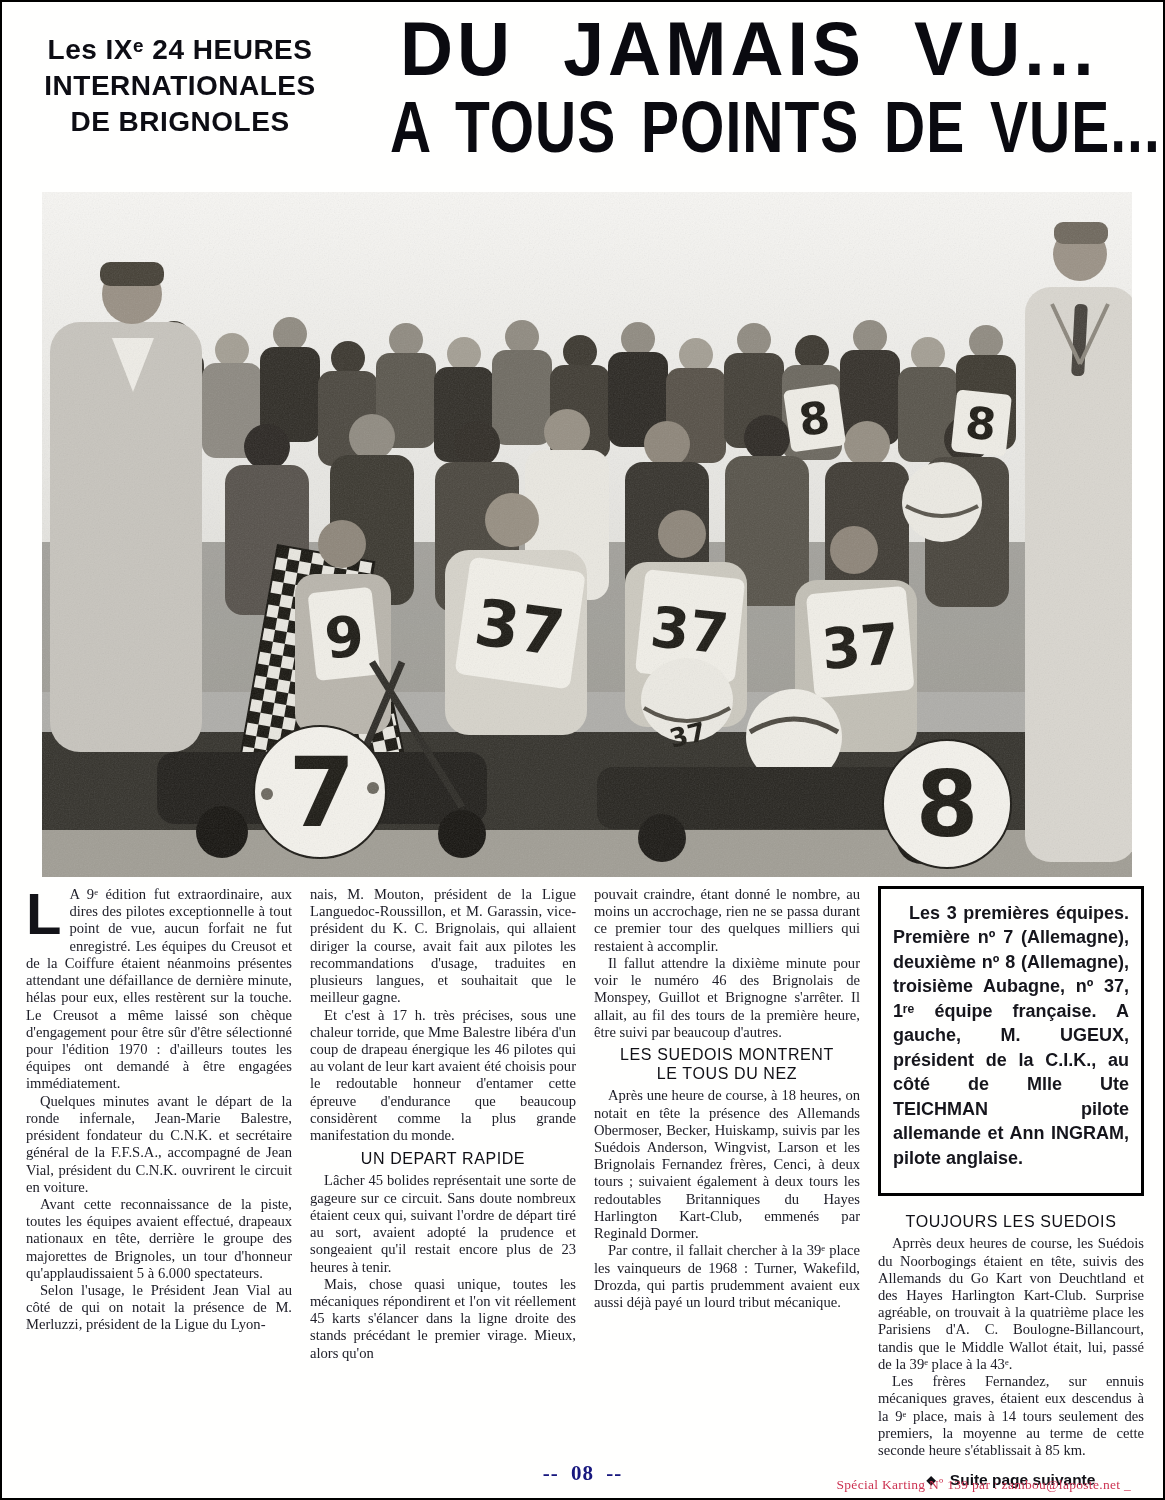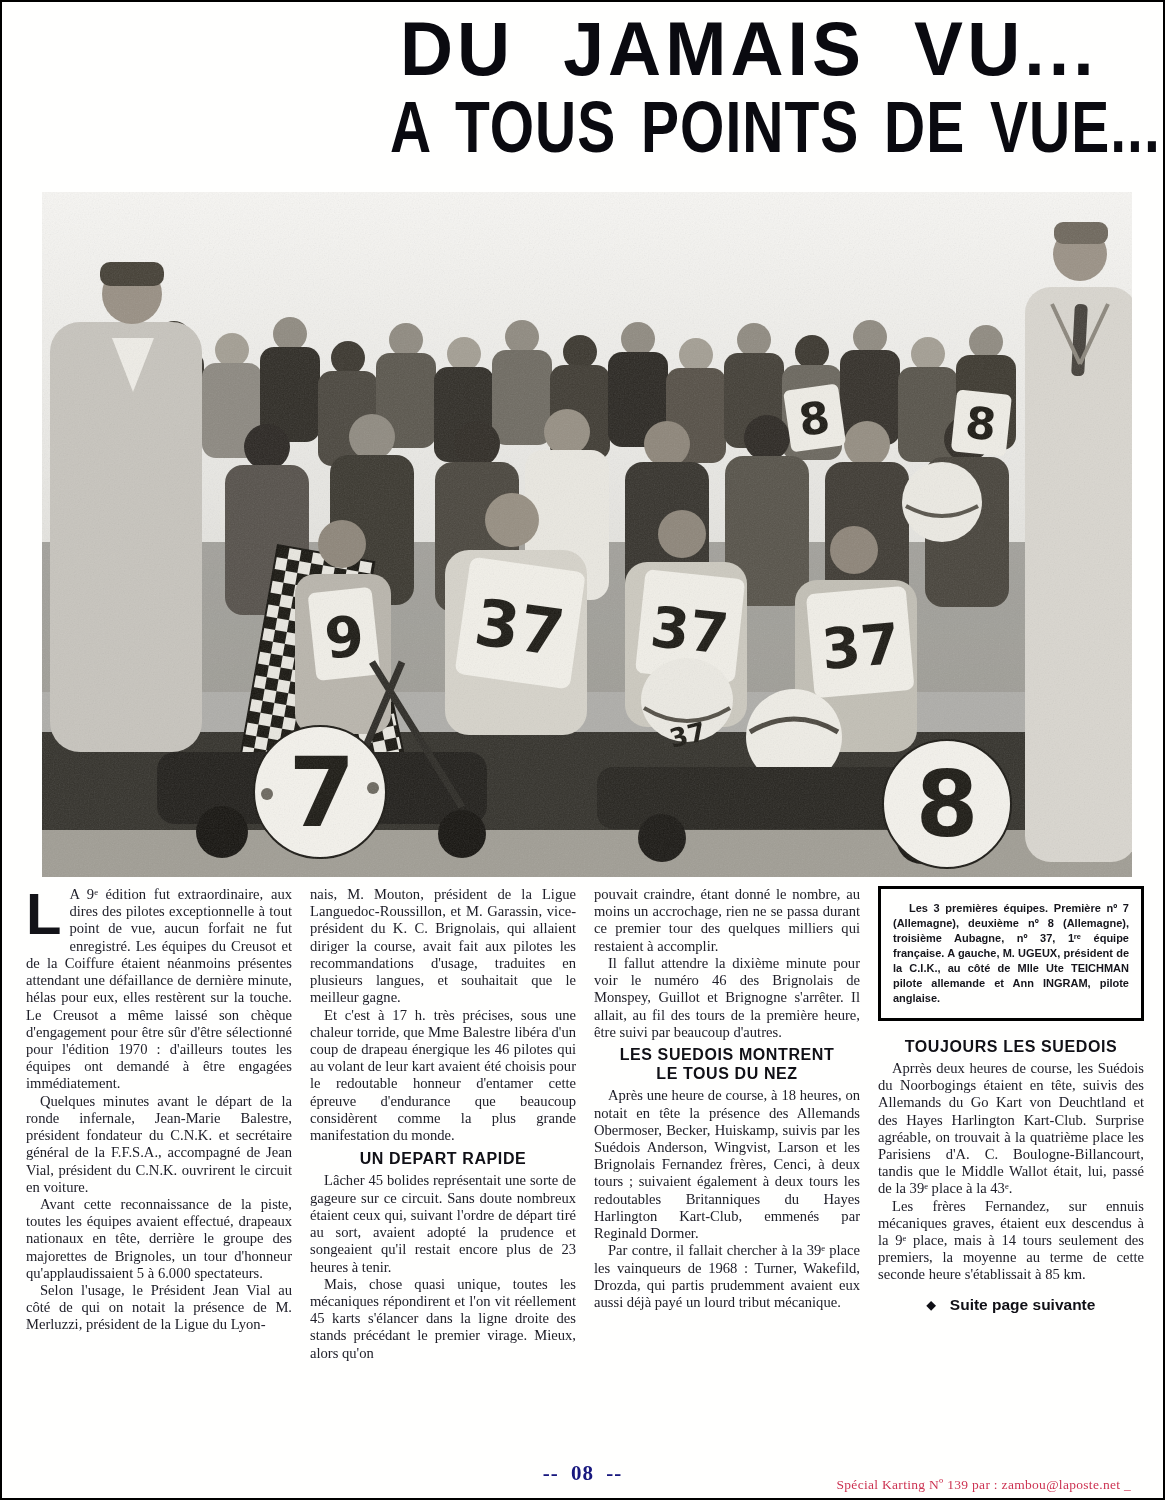--- a/index.html
+++ b/index.html
@@ -24,29 +24,29 @@
   
   .cols{position:absolute;left:24px;top:884px;width:1118px;display:flex;gap:18px;}
   .col{flex:1;min-width:0;font-size:14.6px;line-height:1.18;text-align:justify;color:#20202a;}
   .para{margin:0;}
   .ind{text-indent:14px;}
   .dropcap{
     float:left;font-family:"Liberation Sans",sans-serif;font-weight:bold;
     font-size:58px;line-height:50px;margin:3px 8px 0 0;color:#131318;
   }
   .subhead{
-    font-family:"Liberation Sans",sans-serif;font-weight:bold;font-size:16px;
+    font-family:"Liberation Sans",sans-serif;font-weight:normal;font-size:16px;
     text-align:center;letter-spacing:.6px;line-height:1.2;margin:5px 0 4px;color:#101016;
     text-indent:0;
   }
   .subhead.tight{margin:4px 0 0;}
   .caption-box{
-    border:3px solid #000;padding:12px 12px 12px;margin:0 0 16px 0;
+    border:3px solid #000;padding:12px 12px 23px;margin:0 0 16px 0;
     font-family:"Liberation Sans",sans-serif;font-weight:bold;
-    font-size:11px;line-height:1.36;text-align:justify;color:#15151c;
+    font-size:18px;line-height:1.36;text-align:justify;color:#15151c;
   }
   .caption-box p{margin:0;text-indent:16px;}
   .next-line{
     margin-top:12px;text-align:center;font-family:Liberation Sans, sans-serif;
     font-weight:bold;font-size:15.5px;color:#101016;
   }
   .next-line .diamond{font-size:12px;margin-right:14px;vertical-align:1px;}
   
   .page-number{
     position:absolute;left:0;right:0;bottom:12px;text-align:center;
@@ -57,20 +57,25 @@
     position:absolute;right:32px;bottom:5px;
     font-family:Liberation Serif, serif;font-size:13.5px;color:#cc3352;
     letter-spacing:.3px;
   }
 </style>
 </head>
 <body>
 
 <div class="page">
 
+  <div class="kicker">
+    <div>Les  IXᵉ 24 HEURES</div>
+    <div>INTERNATIONALES</div>
+    <div>DE BRIGNOLES</div>
+  </div>
   <div class="hl hl1">DU JAMAIS VU...</div>
   <div class="hl hl2">A TOUS POINTS DE VUE...</div>
 
   <div class="photo">
     <svg class="photo-svg" viewBox="0 0 1090 685" preserveAspectRatio="none" role="img">
       <defs>
         <linearGradient id="sky" x1="0" y1="0" x2="0" y2="1">
           <stop offset="0" stop-color="#f7f6f3"></stop>
             <stop offset="1" stop-color="#dddcd7"></stop>
         </linearGradient>

